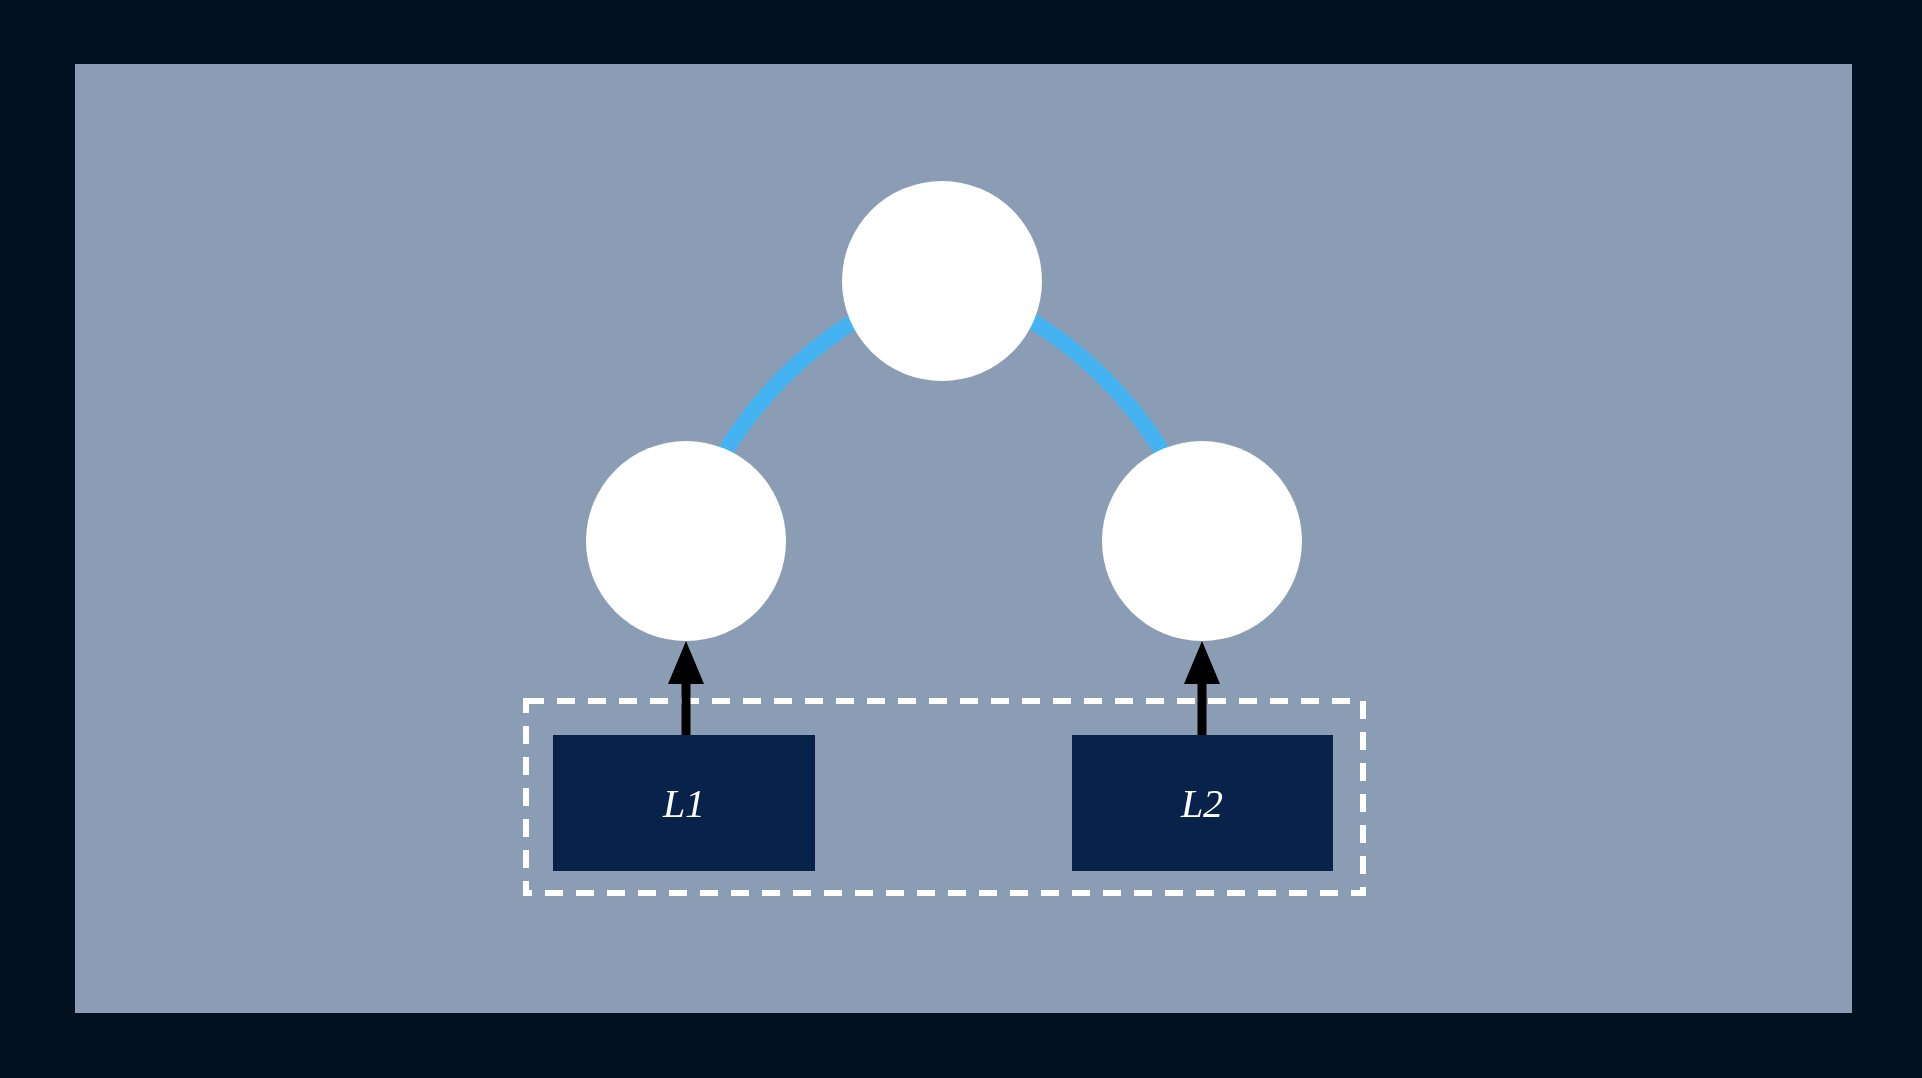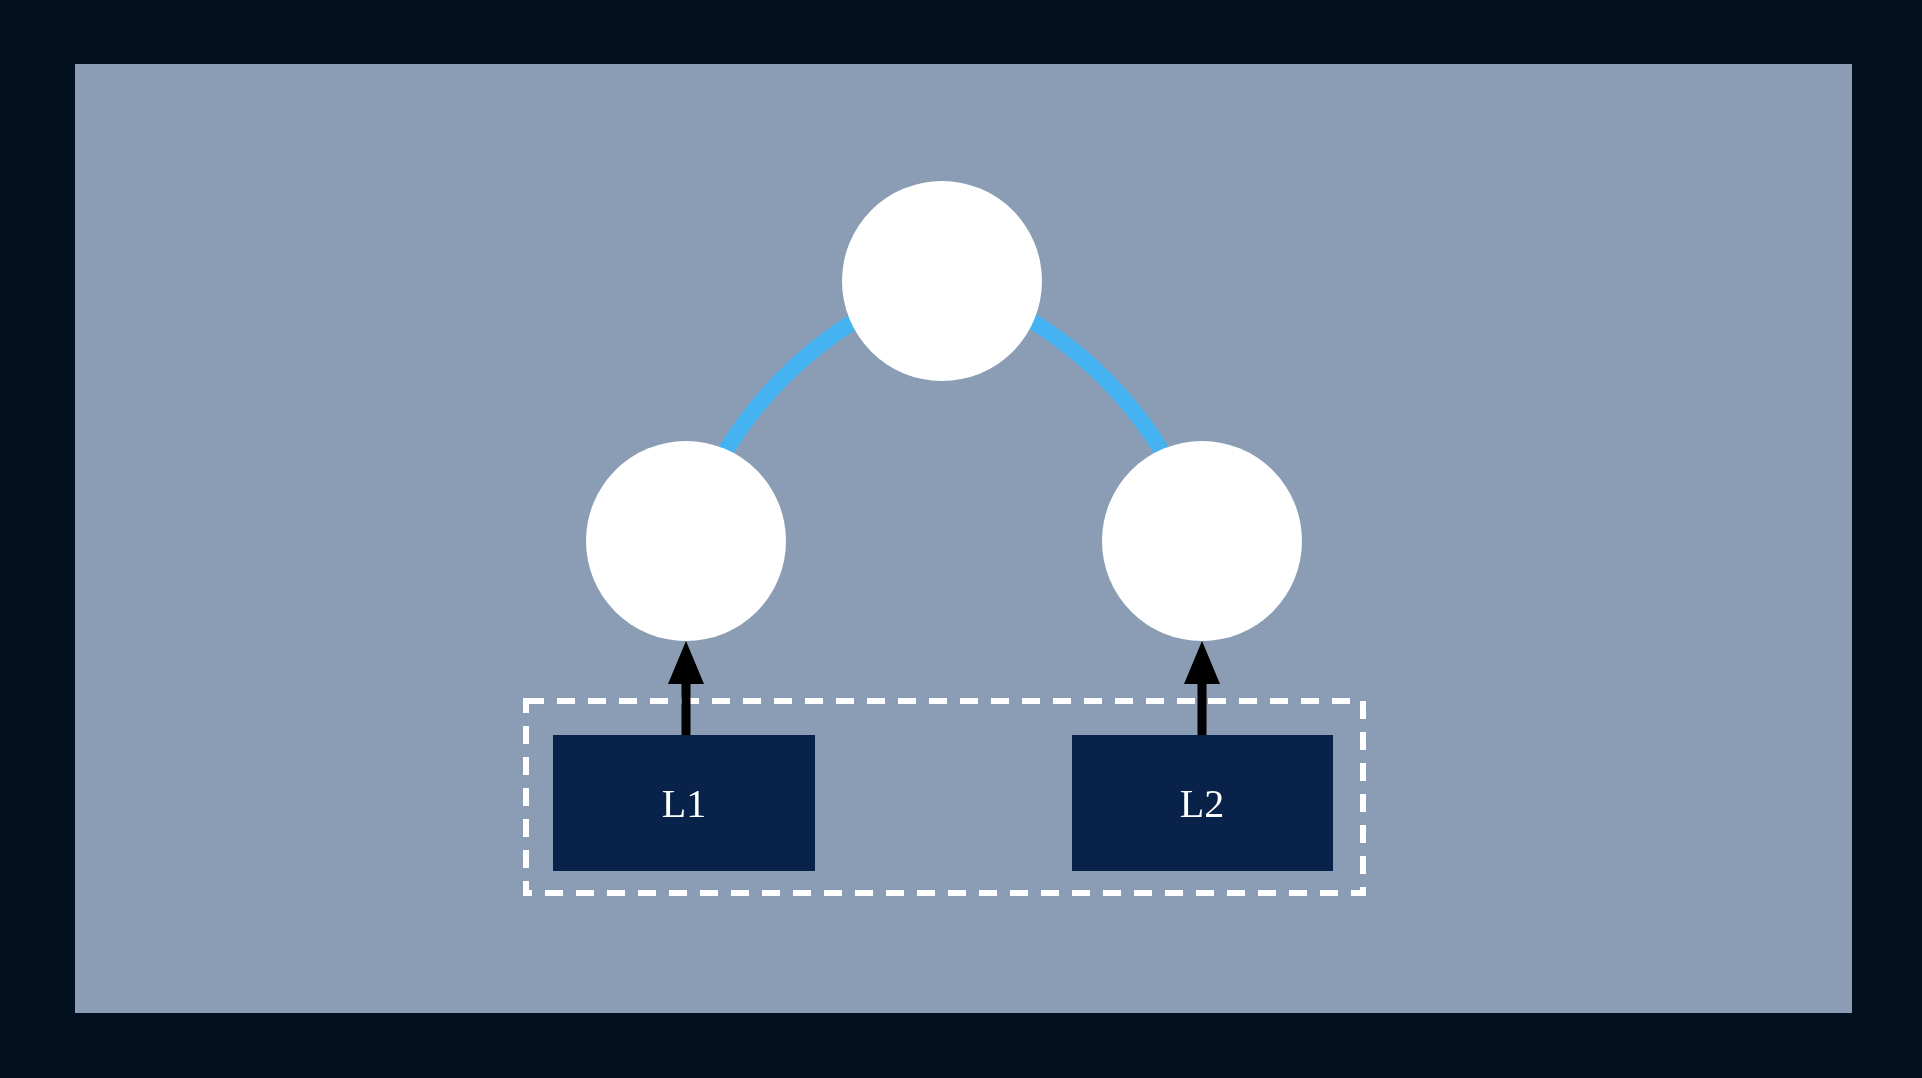--- a/index.html
+++ b/index.html
@@ -8,20 +8,21 @@
     width: 1922px;
     height: 1078px;
     overflow: hidden;
     background: #02101f;
     font-family: "Liberation Serif", "DejaVu Serif", serif;
   }
   .stage {
     position: relative;
     width: 1922px;
     height: 1078px;
+    font-style: italic;
   }
   svg.scene {
     position: absolute;
     top: 0;
     left: 0;
     display: block;
   }
   text.box-label {
     font-family: "Liberation Serif", "DejaVu Serif", serif;
     font-size: 40px;

